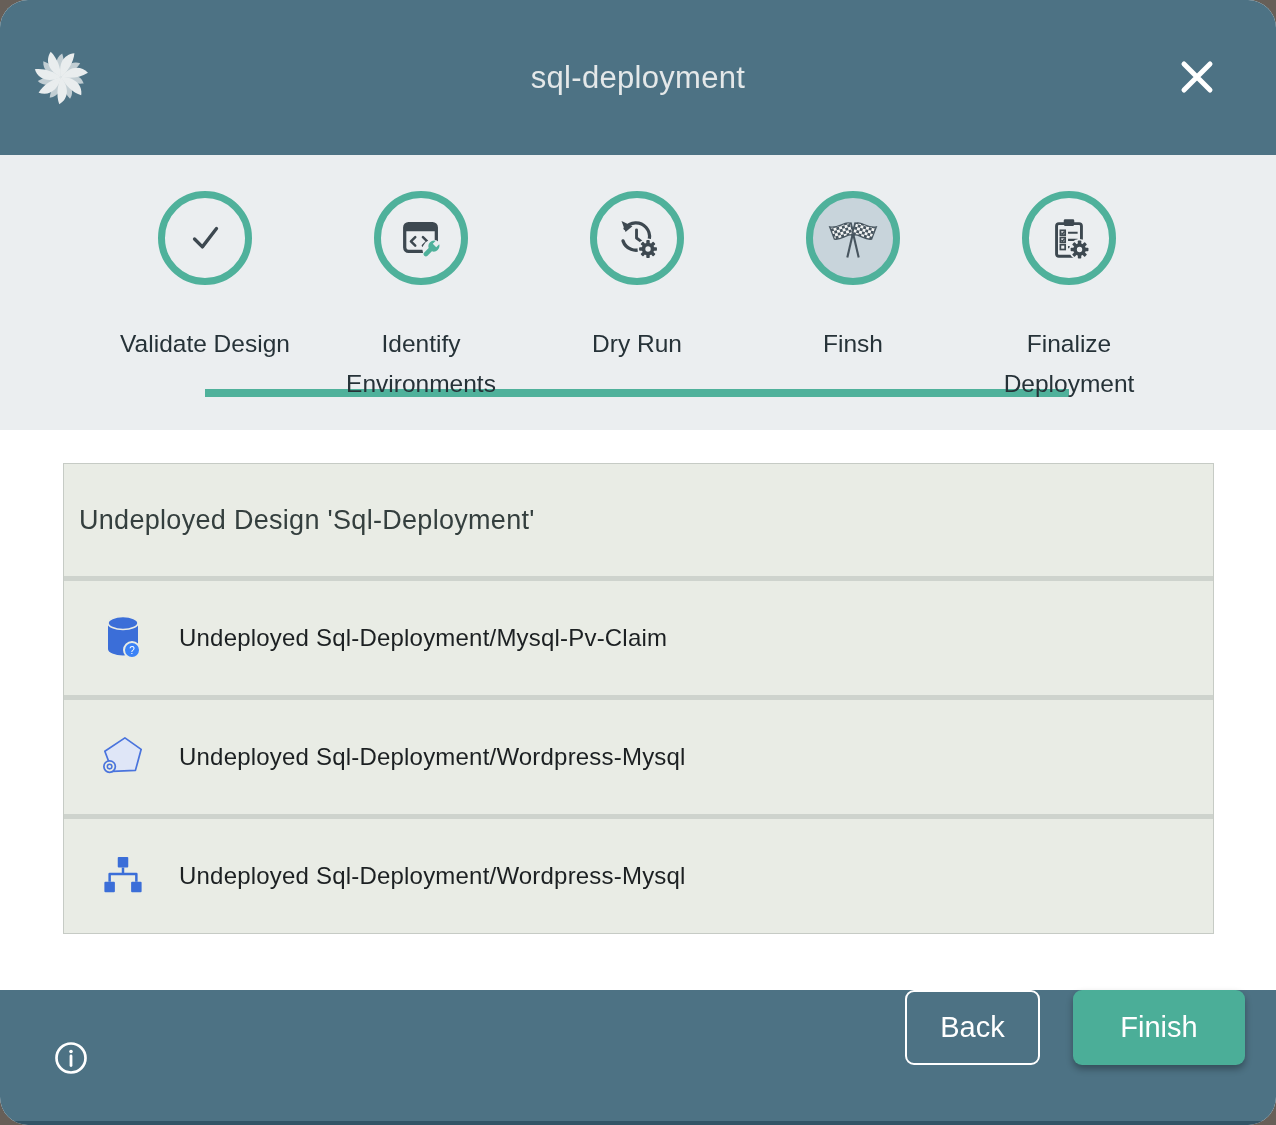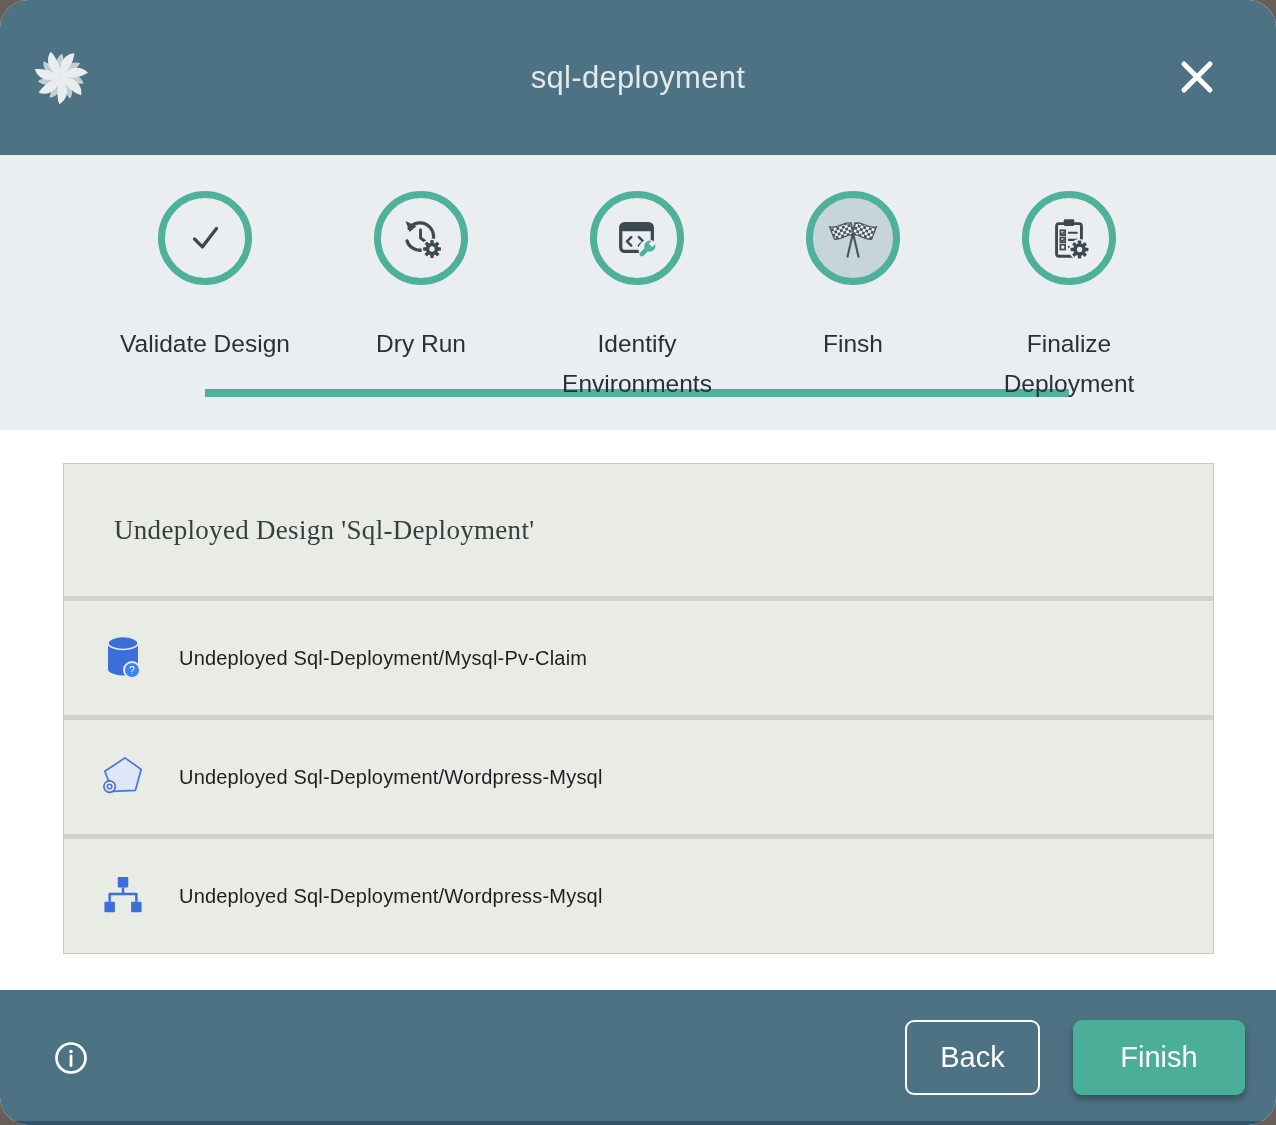--- a/index.html
+++ b/index.html
@@ -62,39 +62,39 @@
     text-align:center;max-width:175px;
   }
   
   .content{flex:1;background:#ffffff;position:relative;}
   .result-list{
     position:absolute;left:63px;top:33px;width:1149px;
     border:1px solid #c6cbc5;
     background:#e9ece5;
   }
   .result-header{
-    height:132px;display:flex;align-items:center;
-    padding-left:50px;background:#e9ece5;
-    font-size:27px;color:#343f3e;letter-spacing:.3px;font-family:Liberation Serif, serif;
+    height:112px;display:flex;align-items:center;
+    padding-left:15px;background:#e9ece5;
+    font-size:27px;color:#343f3e;letter-spacing:.3px;
   }
   .result-row{
     height:114px;display:flex;align-items:center;
     border-top:5px solid #ced3cd;
     background:#e9ece5;
     padding-left:37px;
   }
   .row-icon{width:44px;height:46px;flex:0 0 44px;margin-right:34px;display:flex;align-items:center;justify-content:center;}
-  .row-text{font-size:20px;color:#1c2022;letter-spacing:.2px;}
+  .row-text{font-size:24px;color:#1c2022;letter-spacing:.2px;}
   
   .footerbar{
     height:135px;flex:0 0 135px;
     background:#4d7284;
     position:relative;
     box-shadow:inset 0 -4px 0 rgba(30,60,78,.55);
-    display:flex;align-items:center;margin-top:48px;
+    display:flex;align-items:flex-start;margin-top:48px;
   }
   .info-btn{
     position:absolute;left:53px;top:50%;transform:translateY(-50%);
     width:36px;height:36px;background:transparent;border:none;padding:0;cursor:pointer;
   }
   .footer-actions{
     margin-left:auto;margin-right:31px;
     display:flex;gap:33px;align-items:center;
   }
   .btn{
@@ -156,20 +156,33 @@
     <div class="stepper-track"></div>
     <div class="steps-row">
 
       <div class="step">
         <div class="step-circle">
           <svg viewBox="0 0 44 44" width="46" height="46">
             <path d="M12 23 L19.5 30.5 L33 13" stroke="#3d4850" stroke-width="3.2" fill="none" stroke-linecap="round" stroke-linejoin="round"></path>
           </svg>
         </div>
         <div class="step-label">Validate Design</div>
+      </div>
+
+      <div class="step">
+        <div class="step-circle">
+          <svg viewBox="0 0 48 48" width="46" height="46">
+            <rect x="7" y="9" width="33" height="29" rx="4" fill="none" stroke="#3d4850" stroke-width="3.4"></rect>
+            <path d="M7 13 a4 4 0 0 1 4-4 h25 a4 4 0 0 1 4 4 v4 H7 Z" fill="#3d4850"></path>
+            <path d="M18 23 l-4.5 4.5 L18 32 M26 23 l4.5 4.5 L26 32" stroke="#3d4850" stroke-width="2.6" fill="none" stroke-linecap="round" stroke-linejoin="round"></path>
+            <circle cx="36" cy="36" r="10.5" fill="#ebeef0"></circle>
+            <path d="M43 30.5 a6 6 0 0 1 -7.6 7.4 l-4.6 4.6 a2.4 2.4 0 0 1 -3.4 -3.4 l4.6 -4.6 a6 6 0 0 1 7.4 -7.6 l-3.1 3.1 3.6 3.6 Z" fill="#4fb19b"></path>
+          </svg>
+        </div>
+        <div class="step-label">Identify Environments</div>
       </div>
 
       <div class="step">
         <div class="step-circle">
           <svg viewBox="0 0 48 48" width="46" height="46">
             <path d="M11.5 14 A 14.2 14.2 0 1 1 9.4 27" fill="none" stroke="#3d4850" stroke-width="3.4" stroke-linecap="round"></path>
             <path d="M6 8 L13.5 17.5 L18.5 9.5 Z" fill="#3d4850" transform="rotate(18 12 13)"></path>
             <path d="M23.5 15.5 V 24 L29 28" fill="none" stroke="#3d4850" stroke-width="3" stroke-linecap="round" stroke-linejoin="round"></path>
             <circle cx="35.5" cy="35.5" r="11" fill="#ebeef0"></circle>
             <g transform="translate(35.5,35.5)" fill="#3d4850">
@@ -186,33 +199,20 @@
                   <rect x="-9.3" y="-1.8" width="4" height="3.6" rx="0.8"></rect>
                   <rect x="5.3" y="-1.8" width="4" height="3.6" rx="0.8"></rect>
                 </g>
               </g>
             </g>
           </svg>
         </div>
         <div class="step-label">Dry Run</div>
       </div>
 
-      <div class="step">
-        <div class="step-circle">
-          <svg viewBox="0 0 48 48" width="46" height="46">
-            <rect x="7" y="9" width="33" height="29" rx="4" fill="none" stroke="#3d4850" stroke-width="3.4"></rect>
-            <path d="M7 13 a4 4 0 0 1 4-4 h25 a4 4 0 0 1 4 4 v4 H7 Z" fill="#3d4850"></path>
-            <path d="M18 23 l-4.5 4.5 L18 32 M26 23 l4.5 4.5 L26 32" stroke="#3d4850" stroke-width="2.6" fill="none" stroke-linecap="round" stroke-linejoin="round"></path>
-            <circle cx="36" cy="36" r="10.5" fill="#ebeef0"></circle>
-            <path d="M43 30.5 a6 6 0 0 1 -7.6 7.4 l-4.6 4.6 a2.4 2.4 0 0 1 -3.4 -3.4 l4.6 -4.6 a6 6 0 0 1 7.4 -7.6 l-3.1 3.1 3.6 3.6 Z" fill="#4fb19b"></path>
-          </svg>
-        </div>
-        <div class="step-label">Identify Environments</div>
-      </div>
-
       <div class="step active">
         <div class="step-circle">
           <svg viewBox="0 0 64 56" width="52" height="46">
             <defs>
               <pattern id="chk" width="7" height="7" patternUnits="userSpaceOnUse">
                 <rect width="7" height="7" fill="#f2f4f4"></rect>
                 <rect width="3.5" height="3.5" fill="#47555f"></rect>
                 <rect x="3.5" y="3.5" width="3.5" height="3.5" fill="#47555f"></rect>
               </pattern>
             </defs>

